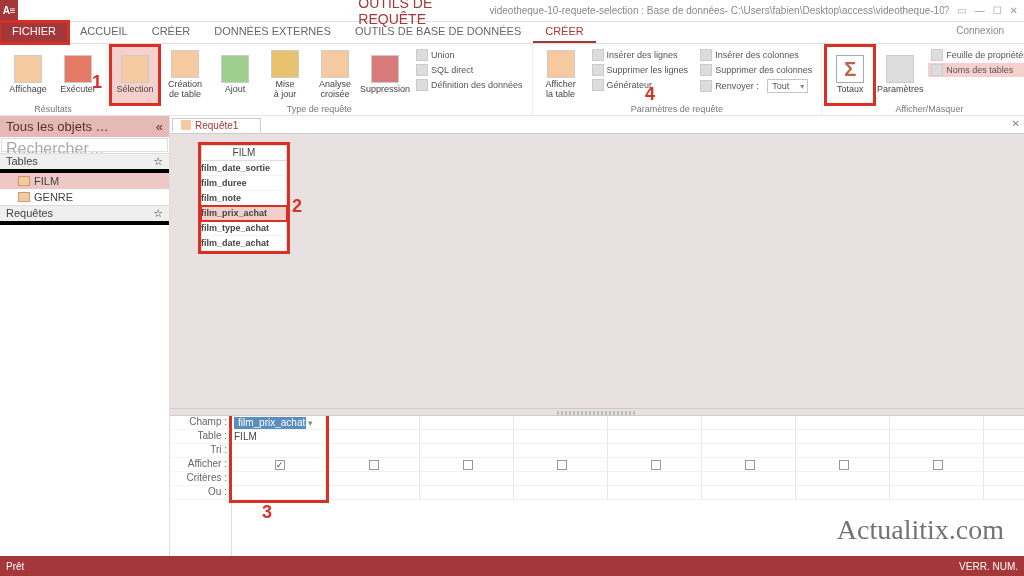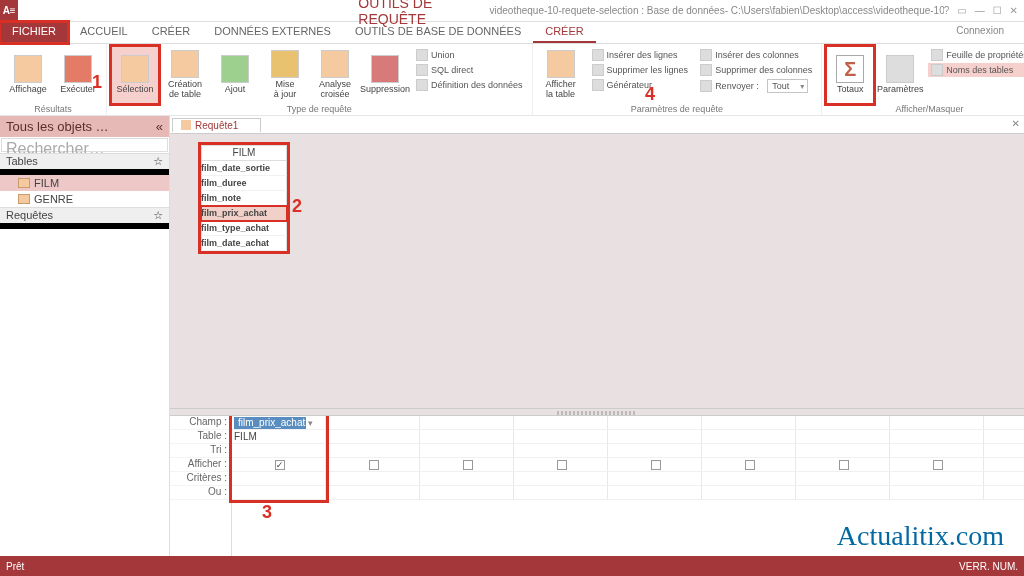--- a/index.html
+++ b/index.html
@@ -34,21 +34,21 @@
 .pinkbg { background: #f6d0cc; }
 .ico.grid { background: linear-gradient(#f6caa0,#f6caa0); }
 .ico.run { background: #e37b66; }
 .ico.sigma { width: 28px; height: 28px; background: #fff; border: 1px solid #aaa; display: flex; align-items: center; justify-content: center; font-size: 20px; font-weight: bold; color: #c06048; }
 
 
 .bodyrow { display: flex; height: 440px; }
 .navpane { width: 170px; background: #fff; border-right: 1px solid #ddd; display: flex; flex-direction: column; }
 .navhead { background: #e6b8b6; padding: 3px 6px; font-size: 13px; color: #5a2e2c; display: flex; align-items: center; justify-content: space-between; }
 .navsearch { border: 1px solid #ddd; margin: 1px; padding: 1px 4px; font-size: 16px; color: #aaa; height: 14px; }
-.navsection { background: #efefef; border-top: 1px solid #ddd; border-bottom: 6px solid #000000; padding: 1px 6px; font-size: 11px; display: flex; justify-content: space-between; }
+.navsection { background: #efefef; border-top: 1px solid #ddd; border-bottom: 4px solid #000000; padding: 1px 6px; font-size: 11px; display: flex; justify-content: space-between; }
 .navitem { padding: 2px 6px 2px 18px; font-size: 11px; display: flex; align-items: center; gap: 4px; }
 .navitem.sel { background: #eec8c7; }
 .navitem .ticon { width: 12px; height: 10px; background: #f6caa0; border: 1px solid #c99b6a; }
 .navitem .qicon { width: 12px; height: 10px; background: #fff; border: 1px solid #aaa; }
 
 
 .mainarea { flex: 1; display: flex; flex-direction: column; background: #e9e0e1; position: relative; }
 .doctabs { height: 18px; background: #fff; border-bottom: 1px solid #ccc; display: flex; align-items: center; }
 .doctab { background: #fff; border: 1px solid #ccc; border-bottom: none; padding: 1px 22px 1px 8px; font-size: 10px; color: #a4373a; display: flex; align-items: center; gap: 4px; margin-left: 2px; }
 
@@ -74,21 +74,21 @@
 .qbecol { width: 94px; border-right: 1px solid #e8e8e8; font-size: 10px; padding-left: 2px; display: flex; align-items: center; justify-content: center; }
 .qbecol.first { justify-content: flex-start; }
 .qbefield { background: #5a8dbf; color: #fff; padding: 0 4px; width: 72px; font-size: 10px; height: 12px; display: flex; align-items: center; }
 .qbecheck { width: 10px; height: 10px; border: 1px solid #999; display: flex; align-items: center; justify-content: center; font-size: 9px; }
 .qberedbox { position: absolute; left: 0; top: 0; width: 94px; height: 84px; outline: 3px solid #d93025; pointer-events: none; }
 
 
 .statusbar { height: 20px; background: #a4373a; color: #fff; display: flex; align-items: center; font-size: 10px; padding: 0 6px; }
 .statusbar .right { margin-left: auto; }
 
-.watermark { position: absolute; right: 20px; bottom: 24px; font-size: 28px; color: #0369a1; font-family: Georgia, serif; }
+.watermark { position: absolute; right: 20px; bottom: 30px; font-size: 28px; color: #737373; font-family: Georgia, serif; }
 .dropdown { border: 1px solid #c5c5c5; padding: 0 18px 0 4px; font-size: 9px; height: 14px; display: inline-flex; align-items: center; position: relative; }
 .dropdown::after { content: "▾"; position: absolute; right: 3px; font-size: 8px; color: #888; }
 .closebtn { position: absolute; right: 4px; top: 2px; font-size: 10px; color: #888; }
 </style>
 </head>
 <body>
 
 <div class="titlebar">
   <div class="appicon">A≡</div>
   <div class="tools">OUTILS DE REQUÊTE</div>

